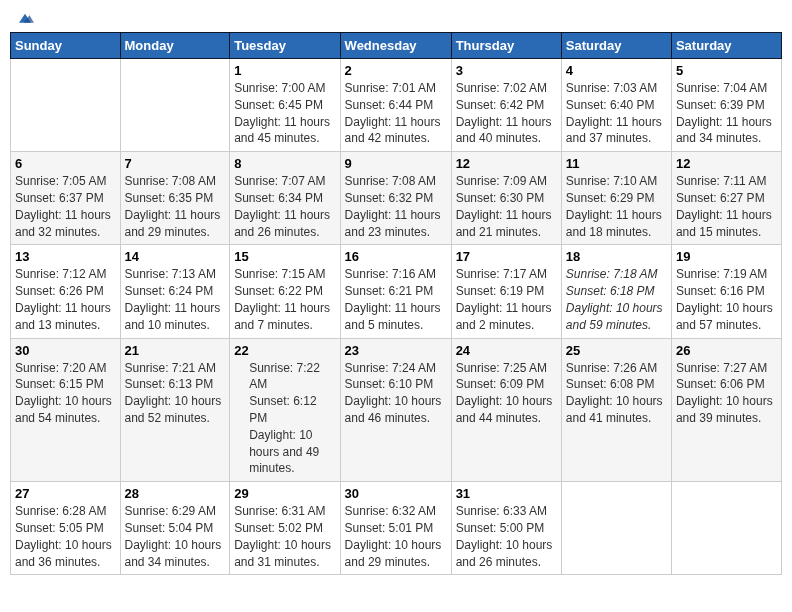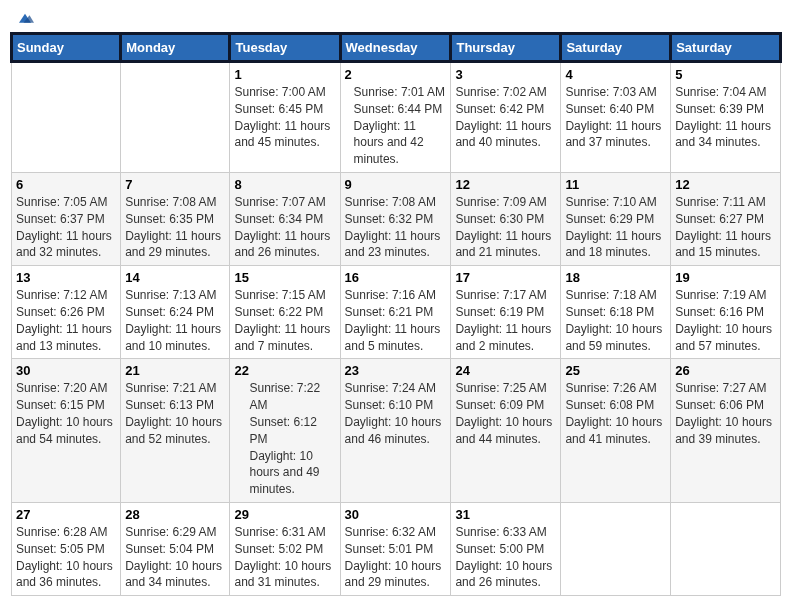--- a/index.html
+++ b/index.html
@@ -52,21 +52,21 @@
       border-collapse: collapse;
       font-size: 11px;
     }
     .calendar th {
       background: #2a6ab5;
       color: #fff;
       padding: 5px 4px;
       text-align: left;
       font-size: 13px;
       font-weight: bold;
-      border: 3px solid #0f172a;
+      border: 1px solid #0f172a;
     }
     .calendar td {
       border: 1px solid #ccc;
       vertical-align: top;
       padding: 4px;
       width: 113px;
       min-height: 80px;
       background: #fff;
     }
     .calendar tr:nth-child(even) td {
@@ -124,21 +124,21 @@
         <td class="empty"></td>
         <td class="empty"></td>
         <td>
           <div class="day-num">1</div>
           <div class="day-info" style="white-space: pre-line;">Sunrise: 7:00 AM
 Sunset: 6:45 PM
 Daylight: 11 hours and 45 minutes.</div>
         </td>
         <td>
           <div class="day-num">2</div>
-          <div class="day-info" style="white-space: pre-line; margin-left: 9px;">Sunrise: 7:01 AM
+          <div class="day-info" style="white-space: pre-line;">Sunrise: 7:01 AM
 Sunset: 6:44 PM
 Daylight: 11 hours and 42 minutes.</div>
         </td>
         <td>
           <div class="day-num">3</div>
           <div class="day-info" style="white-space: pre-line;">Sunrise: 7:02 AM
 Sunset: 6:42 PM
 Daylight: 11 hours and 40 minutes.</div>
         </td>
         <td>
@@ -224,21 +224,21 @@
 Daylight: 11 hours and 5 minutes.</div>
         </td>
         <td>
           <div class="day-num">17</div>
           <div class="day-info" style="white-space: pre-line;">Sunrise: 7:17 AM
 Sunset: 6:19 PM
 Daylight: 11 hours and 2 minutes.</div>
         </td>
         <td>
           <div class="day-num">18</div>
-          <div class="day-info" style="white-space: pre-line;">Sunrise: 7:18 AM
+          <div class="day-info" style="white-space: pre-line; font-style: italic;">Sunrise: 7:18 AM
 Sunset: 6:18 PM
 Daylight: 10 hours and 59 minutes.</div>
         </td>
         <td>
           <div class="day-num">19</div>
           <div class="day-info" style="white-space: pre-line;">Sunrise: 7:19 AM
 Sunset: 6:16 PM
 Daylight: 10 hours and 57 minutes.</div>
         </td>
       </tr>

